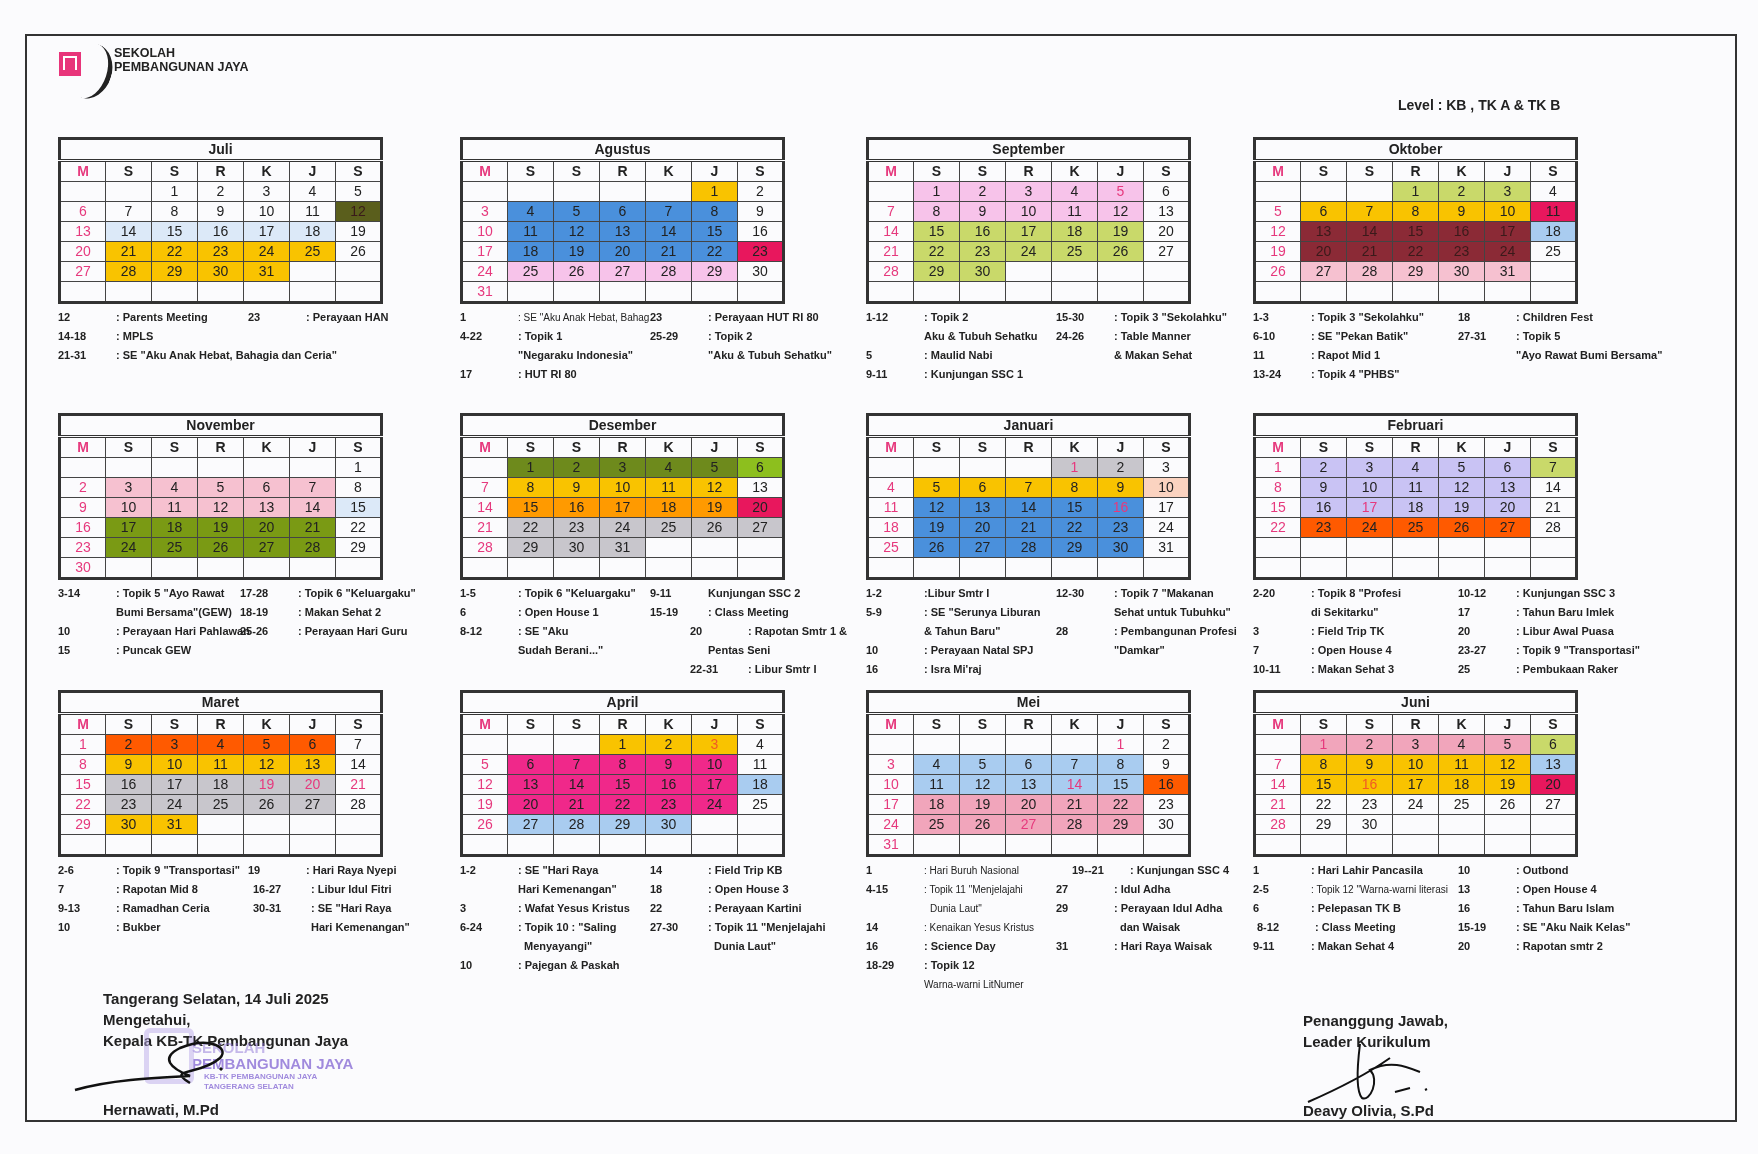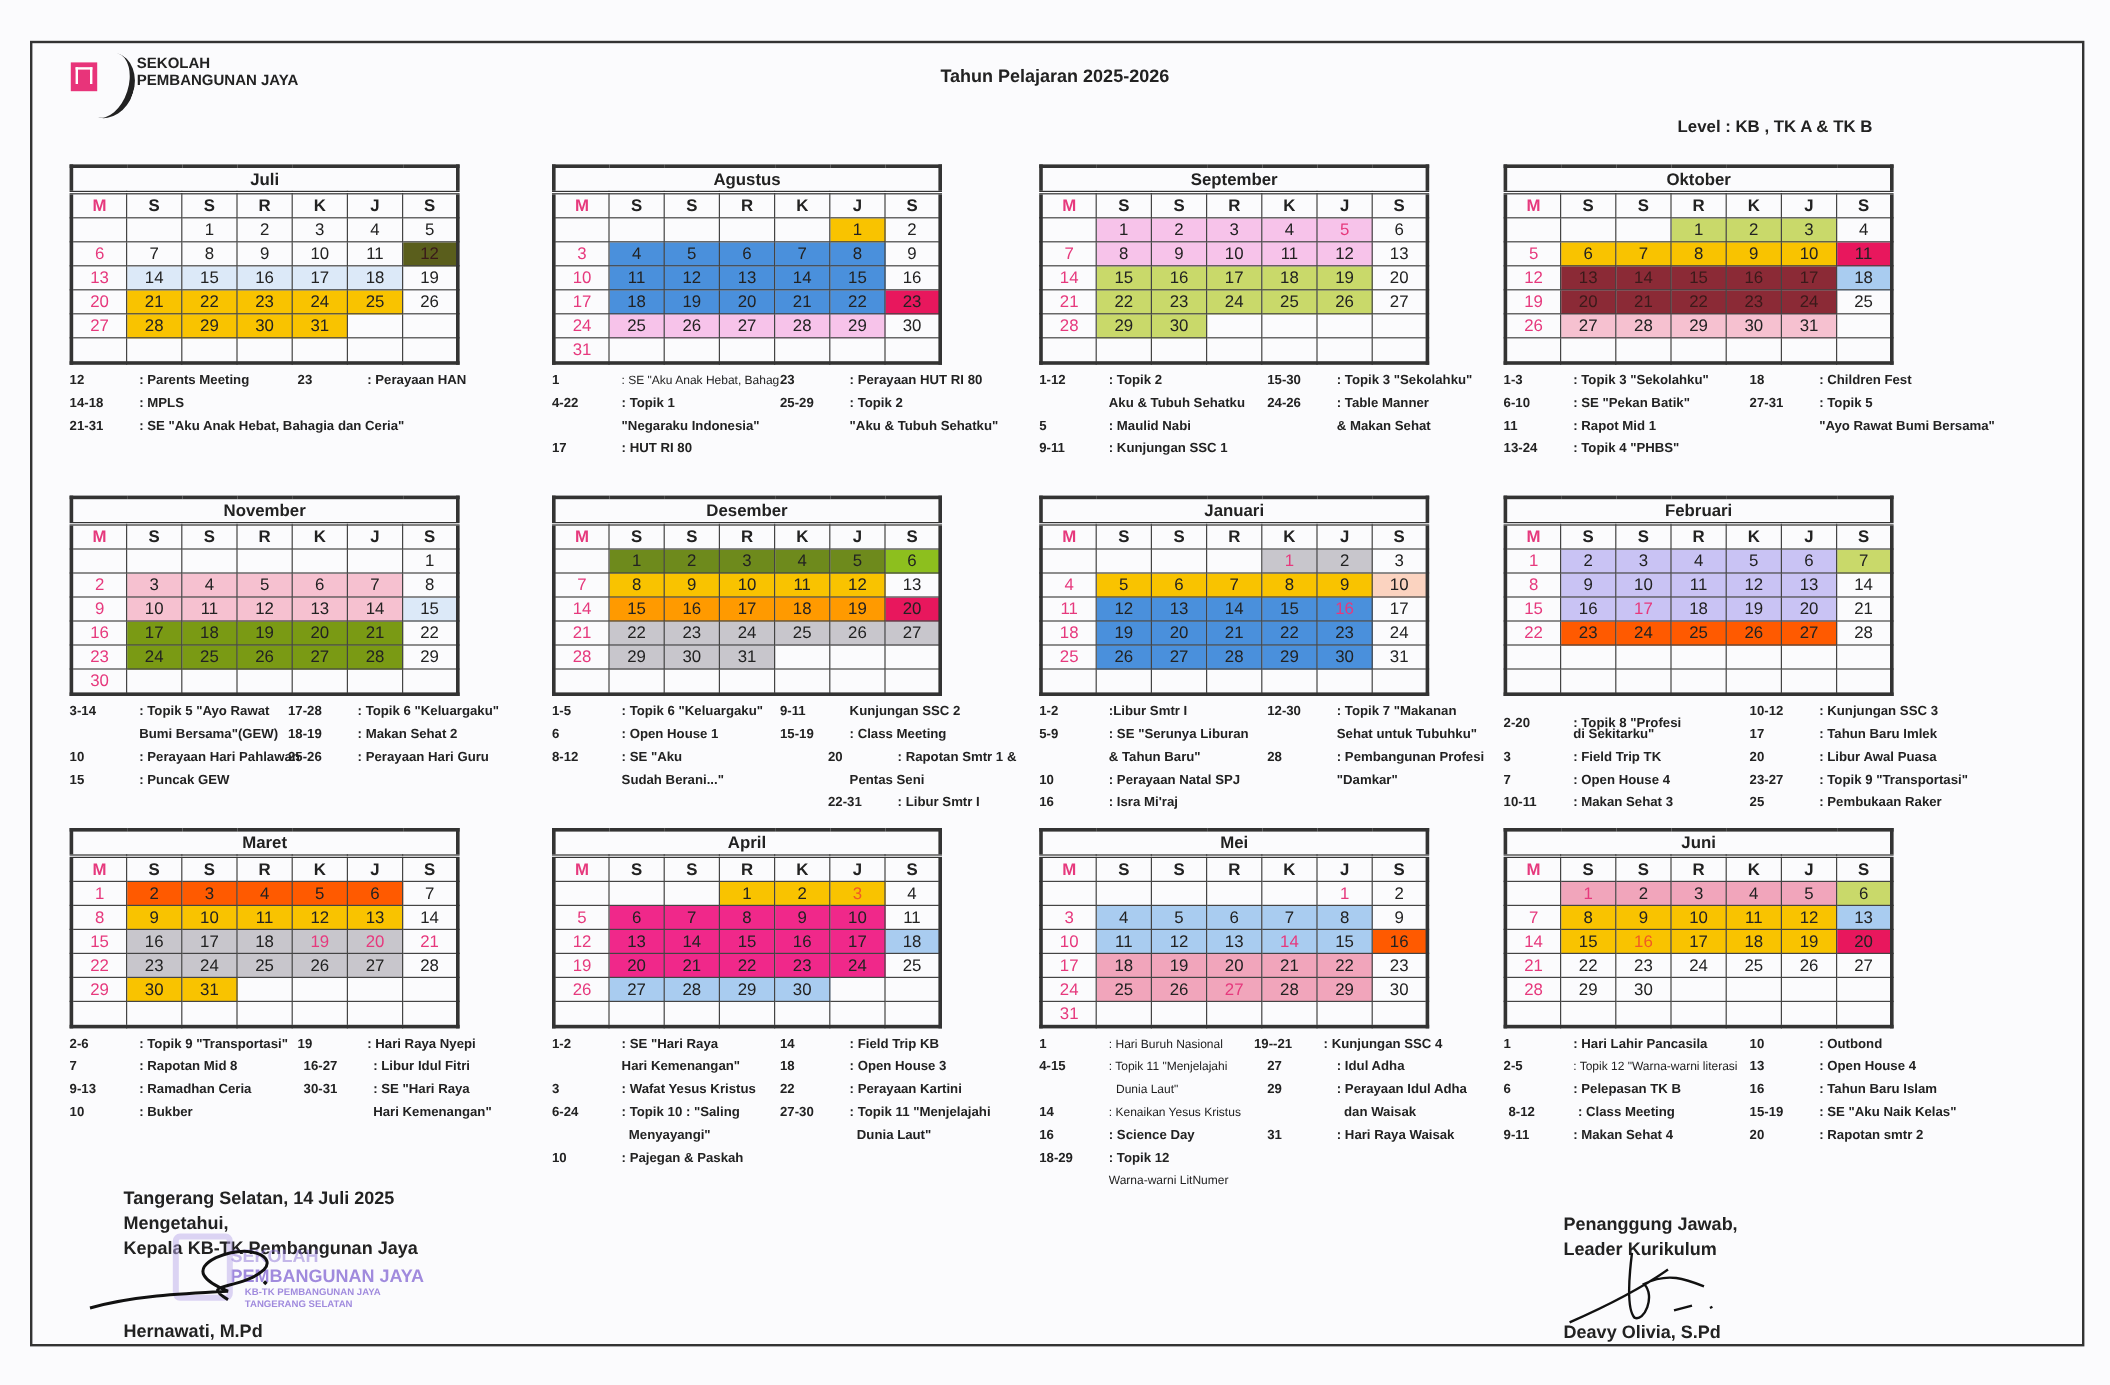--- a/index.html
+++ b/index.html
@@ -45,21 +45,20 @@
     <div class="logo-square"></div>
     <div class="logo-arc"></div>
   </div>
   <div class="logo-text">
     <div>SEKOLAH</div>
     <div>PEMBANGUNAN JAYA</div>
   </div>
 </div>
 
 <div class="title">
-  <div class="sub">Tahun Pelajaran 2025-2026</div>
 </div>
 <div class="level">Level : KB , TK A &amp; TK B</div>
 
 <div id="months-container">
     <div class="month" style="left: 58px; top: 137px;">
       <table class="cal">
         <tbody>
           <tr>
             <th class="mname" colspan="7">Juli</th>
           </tr>
@@ -690,21 +689,21 @@
             <td class="" style=""></td>
             <td class="" style=""></td>
             <td class="" style=""></td>
             <td class="" style=""></td>
             <td class="" style=""></td>
             <td class="" style=""></td>
           </tr>
         </tbody>
       </table>
       <div class="notes">
-        <div class="note" style="left: 0px; top: 10px;"><span class="d">2-20</span><span class="t">: Topik 8 "Profesi</span></div>
+        <div class="note" style="left: 0px; top: 0px;"><span class="d">2-20</span><span class="t">: Topik 8 "Profesi</span></div>
         <div class="note" style="left: 205px; top: 0px;"><span class="d">10-12</span><span class="t">: Kunjungan SSC 3</span></div>
         <div class="note" style="left: 58px; top: 19px;"><span class="">di Sekitarku"</span></div>
         <div class="note" style="left: 205px; top: 19px;"><span class="d">17</span><span class="t">: Tahun Baru Imlek</span></div>
         <div class="note" style="left: 0px; top: 38px;"><span class="d">3</span><span class="t">: Field Trip TK</span></div>
         <div class="note" style="left: 205px; top: 38px;"><span class="d">20</span><span class="t">: Libur Awal Puasa</span></div>
         <div class="note" style="left: 0px; top: 57px;"><span class="d">7</span><span class="t">: Open House 4</span></div>
         <div class="note" style="left: 205px; top: 57px;"><span class="d">23-27</span><span class="t">: Topik 9 "Transportasi"</span></div>
         <div class="note" style="left: 0px; top: 76px;"><span class="d">10-11</span><span class="t">: Makan Sehat 3</span></div>
         <div class="note" style="left: 205px; top: 76px;"><span class="d">25</span><span class="t">:  Pembukaan Raker</span></div>
       </div>
@@ -942,21 +941,21 @@
             <td class="" style=""></td>
             <td class="" style=""></td>
             <td class="" style=""></td>
             <td class="" style=""></td>
             <td class="" style=""></td>
           </tr>
         </tbody>
       </table>
       <div class="notes">
         <div class="note" style="left: 0px; top: 0px;"><span class="d">1</span><span class="t small">: Hari Buruh Nasional</span></div>
-        <div class="note" style="left: 179px; top: 0px;"><span class="d">19--21</span><span class="t">: Kunjungan SSC 4</span></div>
+        <div class="note" style="left: 206px; top: 0px;"><span class="d">19--21</span><span class="t">: Kunjungan SSC 4</span></div>
         <div class="note" style="left: 0px; top: 19px;"><span class="d">4-15</span><span class="t small">: Topik 11 "Menjelajahi</span></div>
         <div class="note" style="left: 190px; top: 19px;"><span class="d">27</span><span class="t">: Idul Adha</span></div>
         <div class="note" style="left: 64px; top: 38px;"><span class="small">Dunia Laut"</span></div>
         <div class="note" style="left: 190px; top: 38px;"><span class="d">29</span><span class="t">: Perayaan Idul Adha</span></div>
         <div class="note" style="left: 0px; top: 57px;"><span class="d">14</span><span class="t small">: Kenaikan Yesus Kristus</span></div>
         <div class="note" style="left: 254px; top: 57px;"><span class="">dan Waisak</span></div>
         <div class="note" style="left: 0px; top: 76px;"><span class="d">16</span><span class="t">: Science Day</span></div>
         <div class="note" style="left: 190px; top: 76px;"><span class="d">31</span><span class="t">: Hari Raya Waisak</span></div>
         <div class="note" style="left: 0px; top: 95px;"><span class="d">18-29</span><span class="t">: Topik 12</span></div>
         <div class="note" style="left: 58px; top: 114px;"><span class="small">Warna-warni LitNumer</span></div>

